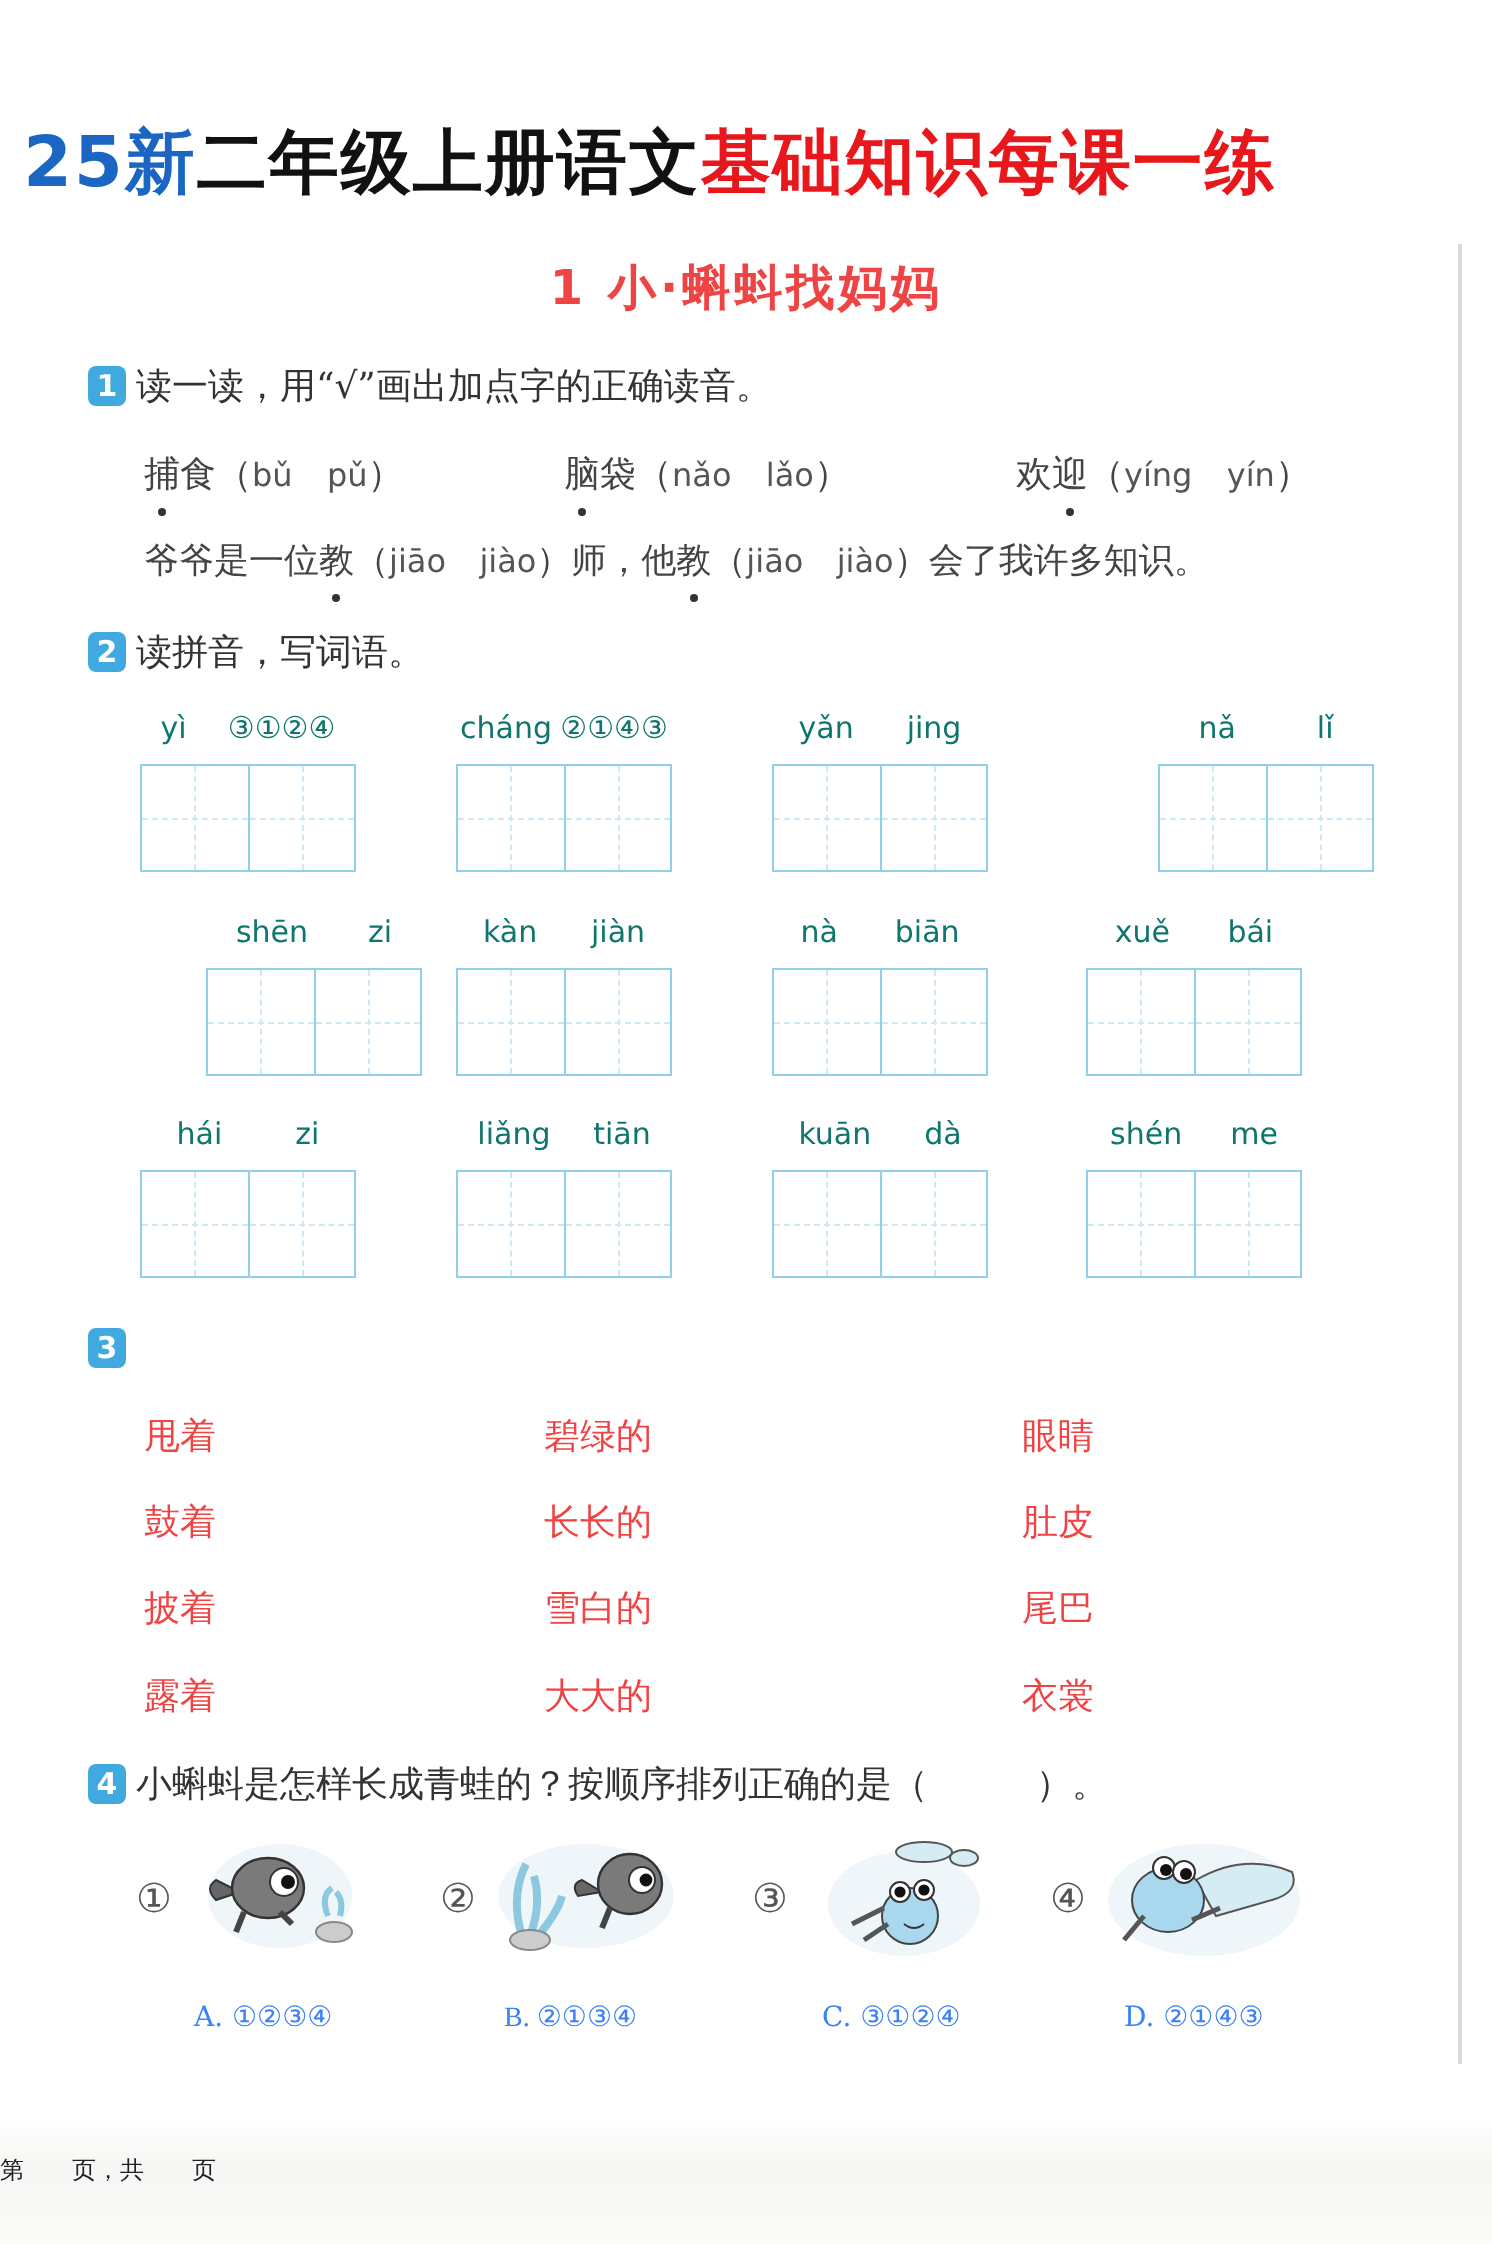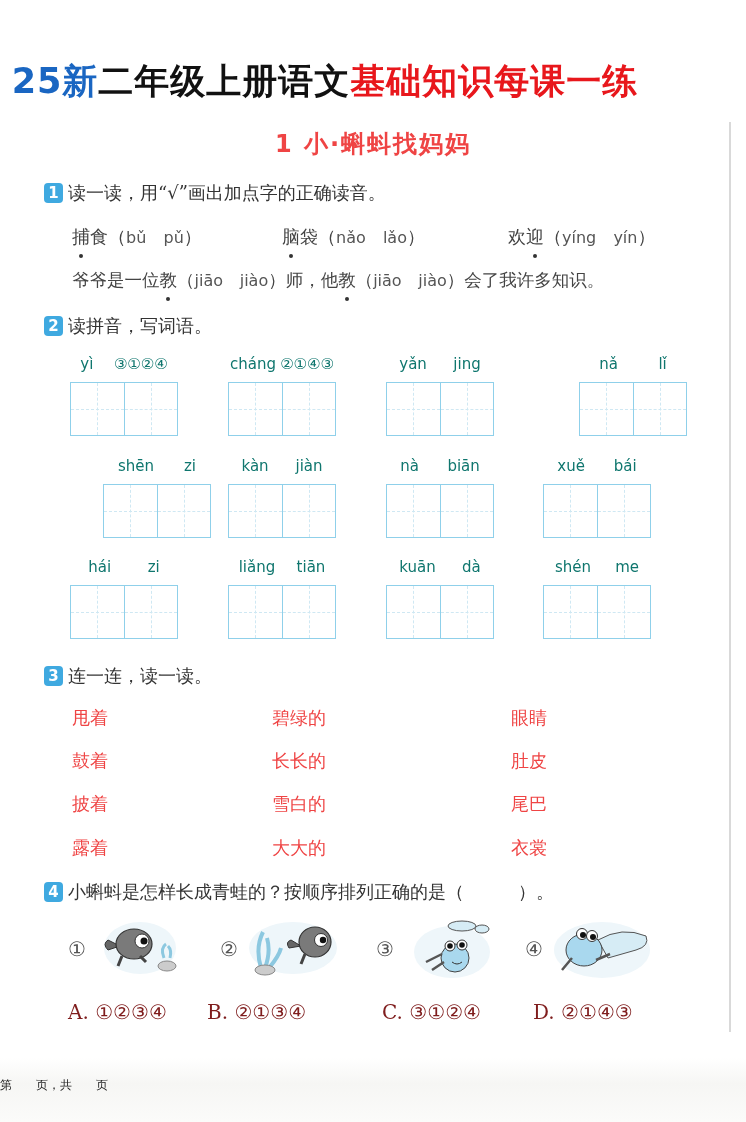--- a/index.html
+++ b/index.html
@@ -18,21 +18,21 @@
   .dotted { position:relative; display:inline-block; }
   .dotted::after { content:""; position:absolute; left:50%; bottom:-9px; width:4px; height:4px; border-radius:50%; background:#333; transform:translateX(-50%); }
   .word-item { width:108px; }
   .word-py { height:22px; display:flex; justify-content:space-around; font-family:"DejaVu Sans", sans-serif; font-size:15px; color:#0f766e; }
   .grid-box { width:106px; height:52px; border:1px solid #8fd0ea; display:flex; margin-top:5px; }
   .cell { flex:1; position:relative; border-right:1px solid #8fd0ea; }
   .cell:last-child { border-right:none; }
   .cell::before { content:""; position:absolute; left:50%; top:0; bottom:0; border-left:1px dashed #cfe8f3; }
   .cell::after { content:""; position:absolute; top:50%; left:0; right:0; border-top:1px dashed #cfe8f3; }
   .match-word { font-size:18px; color:#ef4444; font-family:"DejaVu Serif", serif; white-space:nowrap; }
-  .choice { font-size:20px; color:#7f1d1d; font-family:"DejaVu Serif", serif; white-space:nowrap; }
+  .choice { font-size:14px; color:#3b82f6; font-family:"DejaVu Serif", serif; white-space:nowrap;margin-left:29px; }
   .stage-num { font-size:20px; color:#555; font-family:"DejaVu Serif", serif; }
   .footer { top:1077px; left:0; width:746px; text-align:left; font-size:12px; color:#222; font-family:"DejaVu Sans", sans-serif; }
   .footer-fade { left:0; top:1058px; width:746px; height:64px; background:linear-gradient(#ffffff, #f6f6f4 40%, #fbfbfa); }
 </style>
 </head>
 <body>
 
 <div class="abs main-title">
   <span class="t-blue">25新</span><span class="t-black">二年级上册语文</span><span class="t-red">基础知识每课一练</span>
 </div>
@@ -181,21 +181,20 @@
       </div>
       <div class="grid-box">
         <div class="cell"></div>
         <div class="cell"></div>
       </div>
     </div>
   </div>
 
 <div class="abs sec-head" style="top:664px;">
   <span class="badge">3</span>
-  <span>连一连，读一读。</span>
 </div>
 
 <div class="abs match-word" style="top:706px; left:72px;">甩着</div>
 <div class="abs match-word" style="top:749px; left:72px;">鼓着</div>
 <div class="abs match-word" style="top:792px; left:72px;">披着</div>
 <div class="abs match-word" style="top:836px; left:72px;">露着</div>
 
 <div class="abs match-word" style="top:706px; left:272px;">碧绿的</div>
 <div class="abs match-word" style="top:749px; left:272px;">长长的</div>
 <div class="abs match-word" style="top:792px; left:272px;">雪白的</div>
@@ -255,18 +254,18 @@
   <path d="M46 22 Q70 8 94 18 Q98 28 84 32 Q70 36 56 40 Z" fill="#d6ecf5" stroke="#555"></path>
   <ellipse cx="32" cy="32" rx="18" ry="16" fill="#a9d8ee" stroke="#444"></ellipse>
   <circle cx="30" cy="16" r="5.5" fill="#fff" stroke="#333"></circle>
     <circle cx="31" cy="17" r="3" fill="#111"></circle>
   <circle cx="40" cy="18" r="5.5" fill="#fff" stroke="#333"></circle>
     <circle cx="41" cy="19" r="3" fill="#111"></circle>
   <path d="M20 40 L10 52 M44 42 L58 36" stroke="#555" stroke-width="2.5" fill="none"></path>
 </svg>
 
 <div class="abs choice" style="top:1000px; left:68px;">A. ①②③④</div>
-<div class="abs choice" style="top:1000px; left:207px;">B. ②①③④</div>
+<div class="abs choice" style="top:1000px; left:223px;font-family:Liberation Serif, serif;">B. ②①③④</div>
 <div class="abs choice" style="top:1000px; left:382px;">C. ③①②④</div>
 <div class="abs choice" style="top:1000px; left:533px;">D. ②①④③</div>
 
 <div class="abs footer-fade"></div>
 <div class="abs footer">第　　页，共　　页</div>
 
 </body></html>

